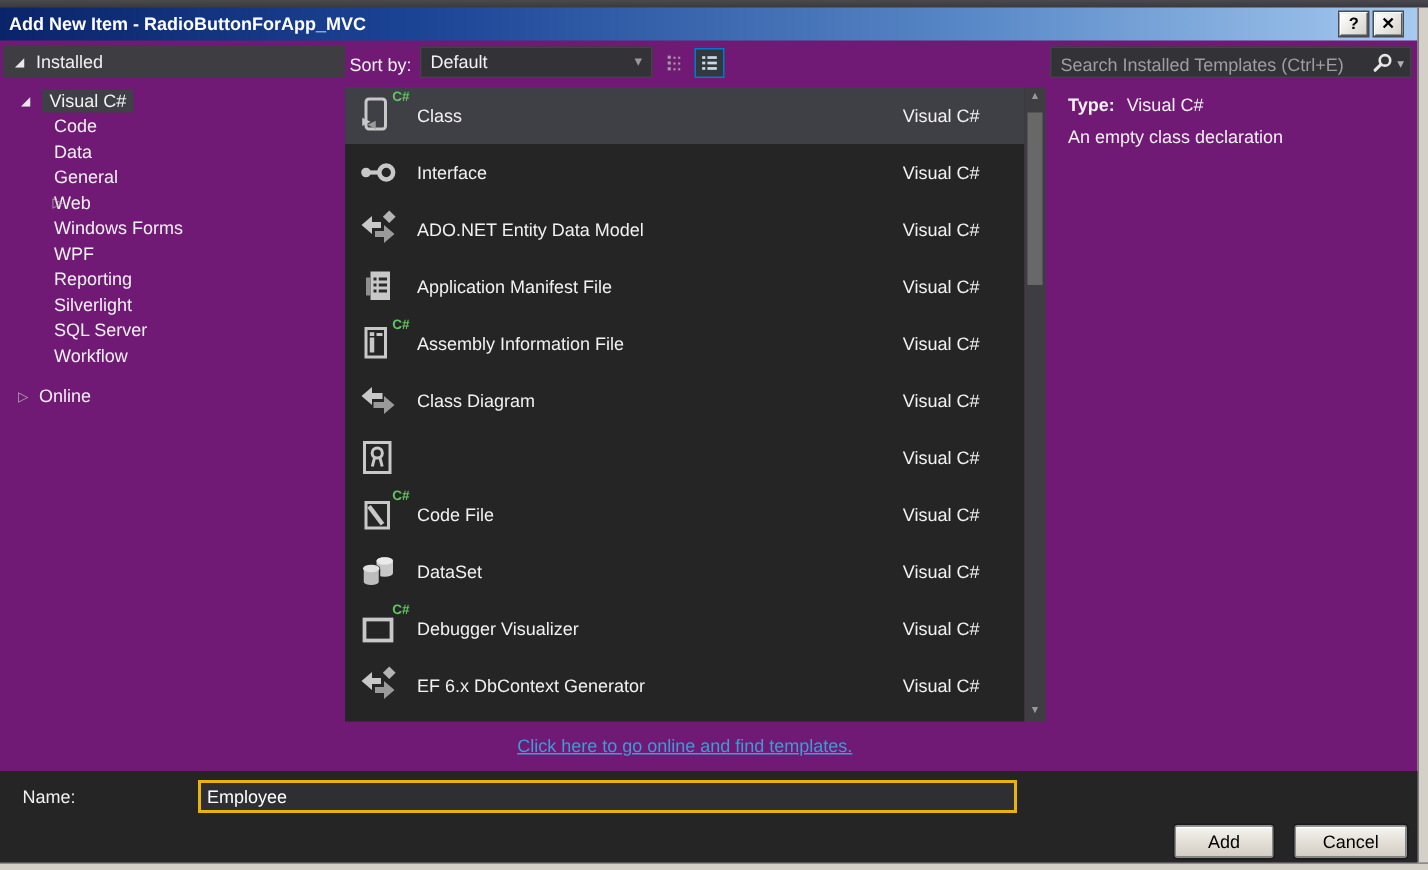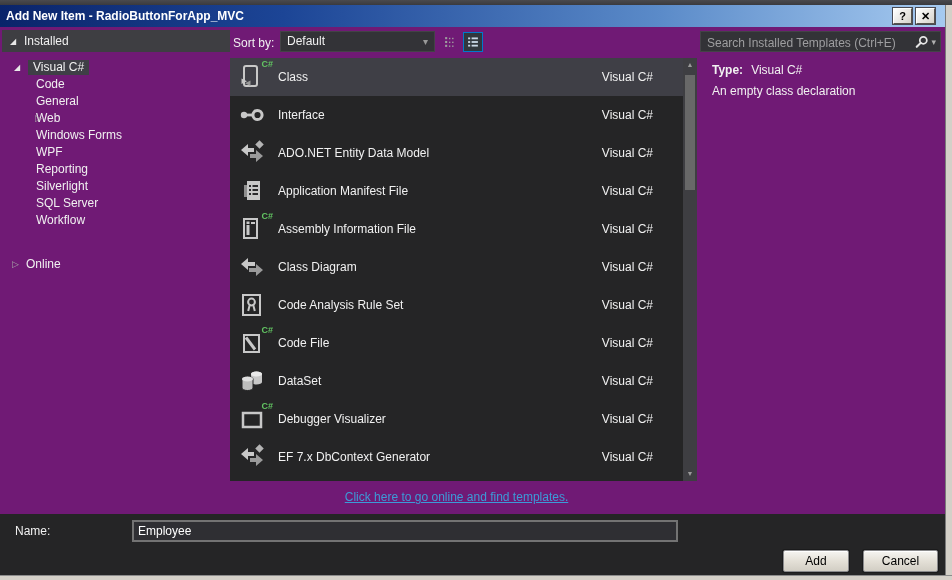--- a/index.html
+++ b/index.html
@@ -103,21 +103,21 @@
   .desc { position:absolute; left:712px; top:84px; white-space:nowrap; }
 
   
   .online-link-row { position:absolute; left:230px; top:490px; width:453px;
     text-align:center; }
   .online-link { color:#3C9BD8; text-decoration:underline; cursor:pointer; }
   .name-band { position:absolute; left:0; top:514px; width:945px; height:61px;
     background:#252526; }
   .name-label { position:absolute; left:15px; top:10px; }
   .name-input { position:absolute; left:132px; top:6px; width:546px; height:22px;
-    background:#2F2F33; border:2px solid #737373; box-sizing:border-box; color:#FFFFFF;
+    background:#2F2F33; border:2px solid #eab308; box-sizing:border-box; color:#FFFFFF;
     font:12px "Liberation Sans",sans-serif; padding:0 4px; outline:none;
     caret-color:#FFFFFF; }
   .btn { position:absolute; top:36px; height:22px; box-sizing:border-box;
     background:linear-gradient(180deg,#F6F5F2 0%,#E4E0D7 50%,#D2CEC4 100%);
     border:1px solid #8A8A8C; border-radius:2px; color:#000000;
     font:12px "Liberation Sans",sans-serif; box-shadow:inset 0 1px 0 #FFFFFF,0 0 0 1px #1B1B1C;
     cursor:default; }
   .btn-add { left:783px; width:66px; }
   .btn-cancel { left:863px; width:75px; }
 
@@ -235,20 +235,24 @@
     <span class="tree-root-label">Visual C#</span>
   </div>
 
   <div class="tree-children">
 
       <div class="tree-child">
         
         <span>Code</span>
       </div>
 
+      <div class="tree-child">
+        
+        <span>Data</span>
+      </div>
 
       <div class="tree-child">
         
         <span>General</span>
       </div>
 
       <div class="tree-child">
         <span class="exp collapsed">▷</span>
         <span>Web</span>
       </div>
@@ -391,21 +395,20 @@
         <span class="tpl-lang">Visual C#</span>
       </div>
 
       <div class="tpl-row">
         <span class="tpl-icon-wrap">
           <svg class="tpl-icon">
             <use href="#sym-code-analysis-rule-set"></use>
           </svg>
 
         </span>
-        <span class="tpl-name">Code Analysis Rule Set</span>
         <span class="tpl-lang">Visual C#</span>
       </div>
 
       <div class="tpl-row">
         <span class="tpl-icon-wrap">
           <svg class="tpl-icon">
             <use href="#sym-code-file"></use>
           </svg>
           <span class="badge">C#</span>
         </span>
@@ -435,21 +438,21 @@
         <span class="tpl-lang">Visual C#</span>
       </div>
 
       <div class="tpl-row">
         <span class="tpl-icon-wrap">
           <svg class="tpl-icon">
             <use href="#sym-entity-data-model"></use>
           </svg>
 
         </span>
-        <span class="tpl-name">EF 7.x DbContext Generator</span>
+        <span class="tpl-name">EF 6.x DbContext Generator</span>
         <span class="tpl-lang">Visual C#</span>
       </div>
     </div>
 
   <div class="scrollbar">
     <div class="scroll-btn scroll-up">▲</div>
     <div class="thumb"></div>
     <div class="scroll-btn scroll-down">▼</div>
   </div>
 

